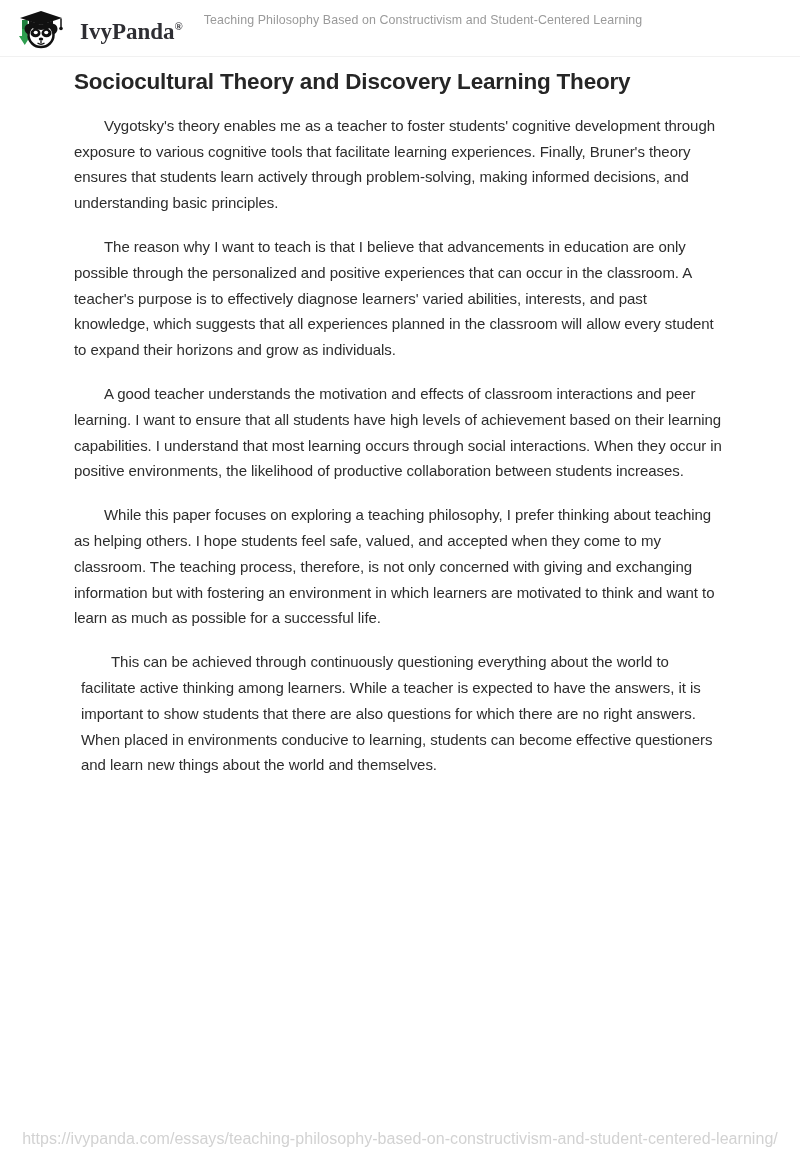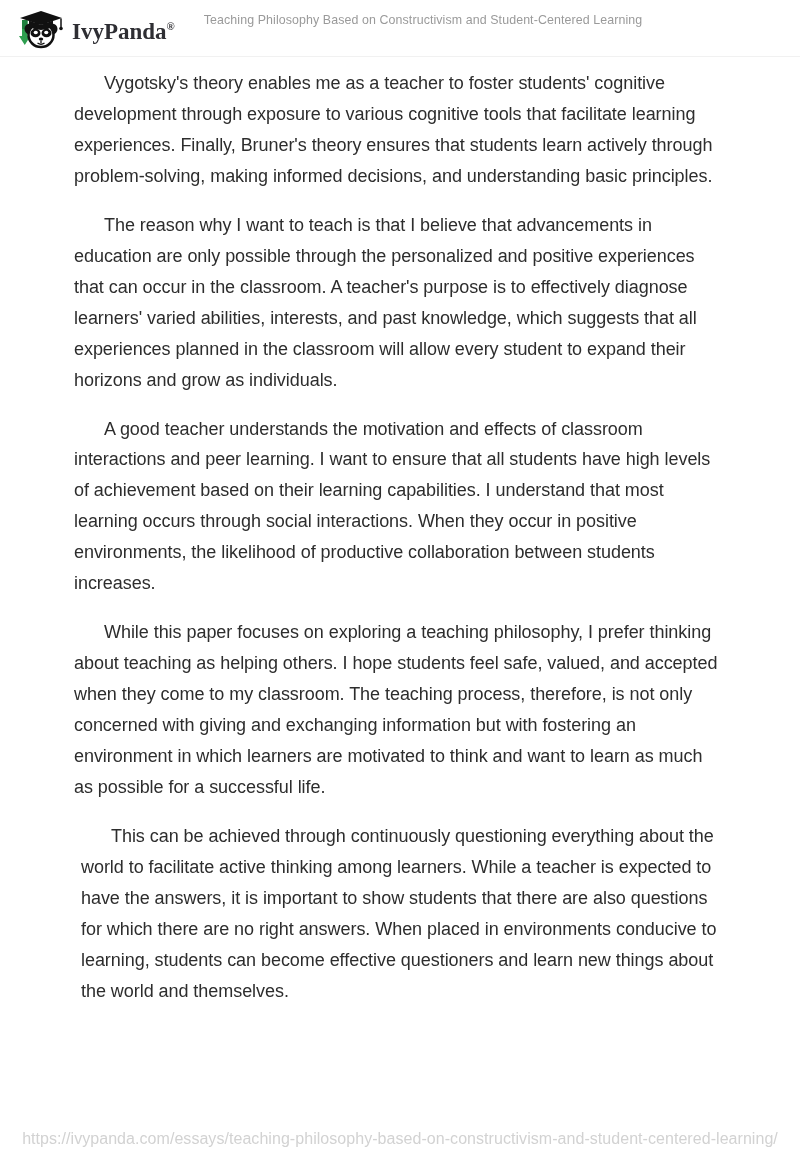--- a/index.html
+++ b/index.html
@@ -21,21 +21,21 @@
     position: relative;
     height: 56px;
     box-sizing: border-box;
   }
   .brand {
     position: absolute;
     left: 14px;
     top: 7px;
     display: flex;
     align-items: center;
-    gap: 6px;
+    gap: 14px;
   }
   .brand-logo {
     width: 52px;
     height: 44px;
     display: block;
   }
   .brand-name {
     font-family: "Liberation Serif", serif;
     font-weight: bold;
     font-size: 23px;
@@ -90,21 +90,21 @@
   h2.section-title.big {
     font-size: 26.5px;
     line-height: 1.33;
     margin: 36px 0 22px 0;
     letter-spacing: -0.3px;
   }
   h2.section-title.big.tight {
     margin: 32px 0 18px 0;
   }
   p.para {
-    font-size: 18px;
+    font-size: 15px;
     line-height: 1.72;
     color: #2d2d2d;
     margin: 0 0 18px 0;
     text-indent: 30px;
     letter-spacing: -0.05px;
   }
   p.para.last { margin-bottom: 0; margin-left: 7px; }
 
   
   .page-footer {
@@ -154,20 +154,21 @@
     <span class="brand-name"><span>IvyPanda</span><span class="reg">®</span></span>
   </div>
 
   <div class="header-title">Teaching Philosophy Based on Constructivism and Student-Centered Learning</div>
 
   <div class="header-rule"></div>
 </div>
 
 <div class="doc">
 
+  <h2 class="section-title">Sociocultural Theory and Discovery Learning Theory</h2>
   <p class="para">Vygotsky's theory enables me as a teacher to foster students' cognitive development through exposure to various cognitive tools that facilitate learning experiences. Finally, Bruner's theory ensures that students learn actively through problem-solving, making informed decisions, and understanding basic principles.</p>
 
   <p class="para">The reason why I want to teach is that I believe that advancements in education are only possible through the personalized and positive experiences that can occur in the classroom. A teacher's purpose is to effectively diagnose learners' varied abilities, interests, and past knowledge, which suggests that all experiences planned in the classroom will allow every student to expand their horizons and grow as individuals.</p>
   <p class="para">A good teacher understands the motivation and effects of classroom interactions and peer learning. I want to ensure that all students have high levels of achievement based on their learning capabilities. I understand that most learning occurs through social interactions. When they occur in positive environments, the likelihood of productive collaboration between students increases.</p>
 
   <p class="para">While this paper focuses on exploring a teaching philosophy, I prefer thinking about teaching as helping others. I hope students feel safe, valued, and accepted when they come to my classroom. The teaching process, therefore, is not only concerned with giving and exchanging information but with fostering an environment in which learners are motivated to think and want to learn as much as possible for a successful life.</p>
   <p class="para last">This can be achieved through continuously questioning everything about the world to facilitate active thinking among learners. While a teacher is expected to have the answers, it is important to show students that there are also questions for which there are no right answers. When placed in environments conducive to learning, students can become effective questioners and learn new things about the world and themselves.</p>
 </div>
 
 <div class="page-footer">https://ivypanda.com/essays/teaching-philosophy-based-on-constructivism-and-student-centered-learning/</div>

